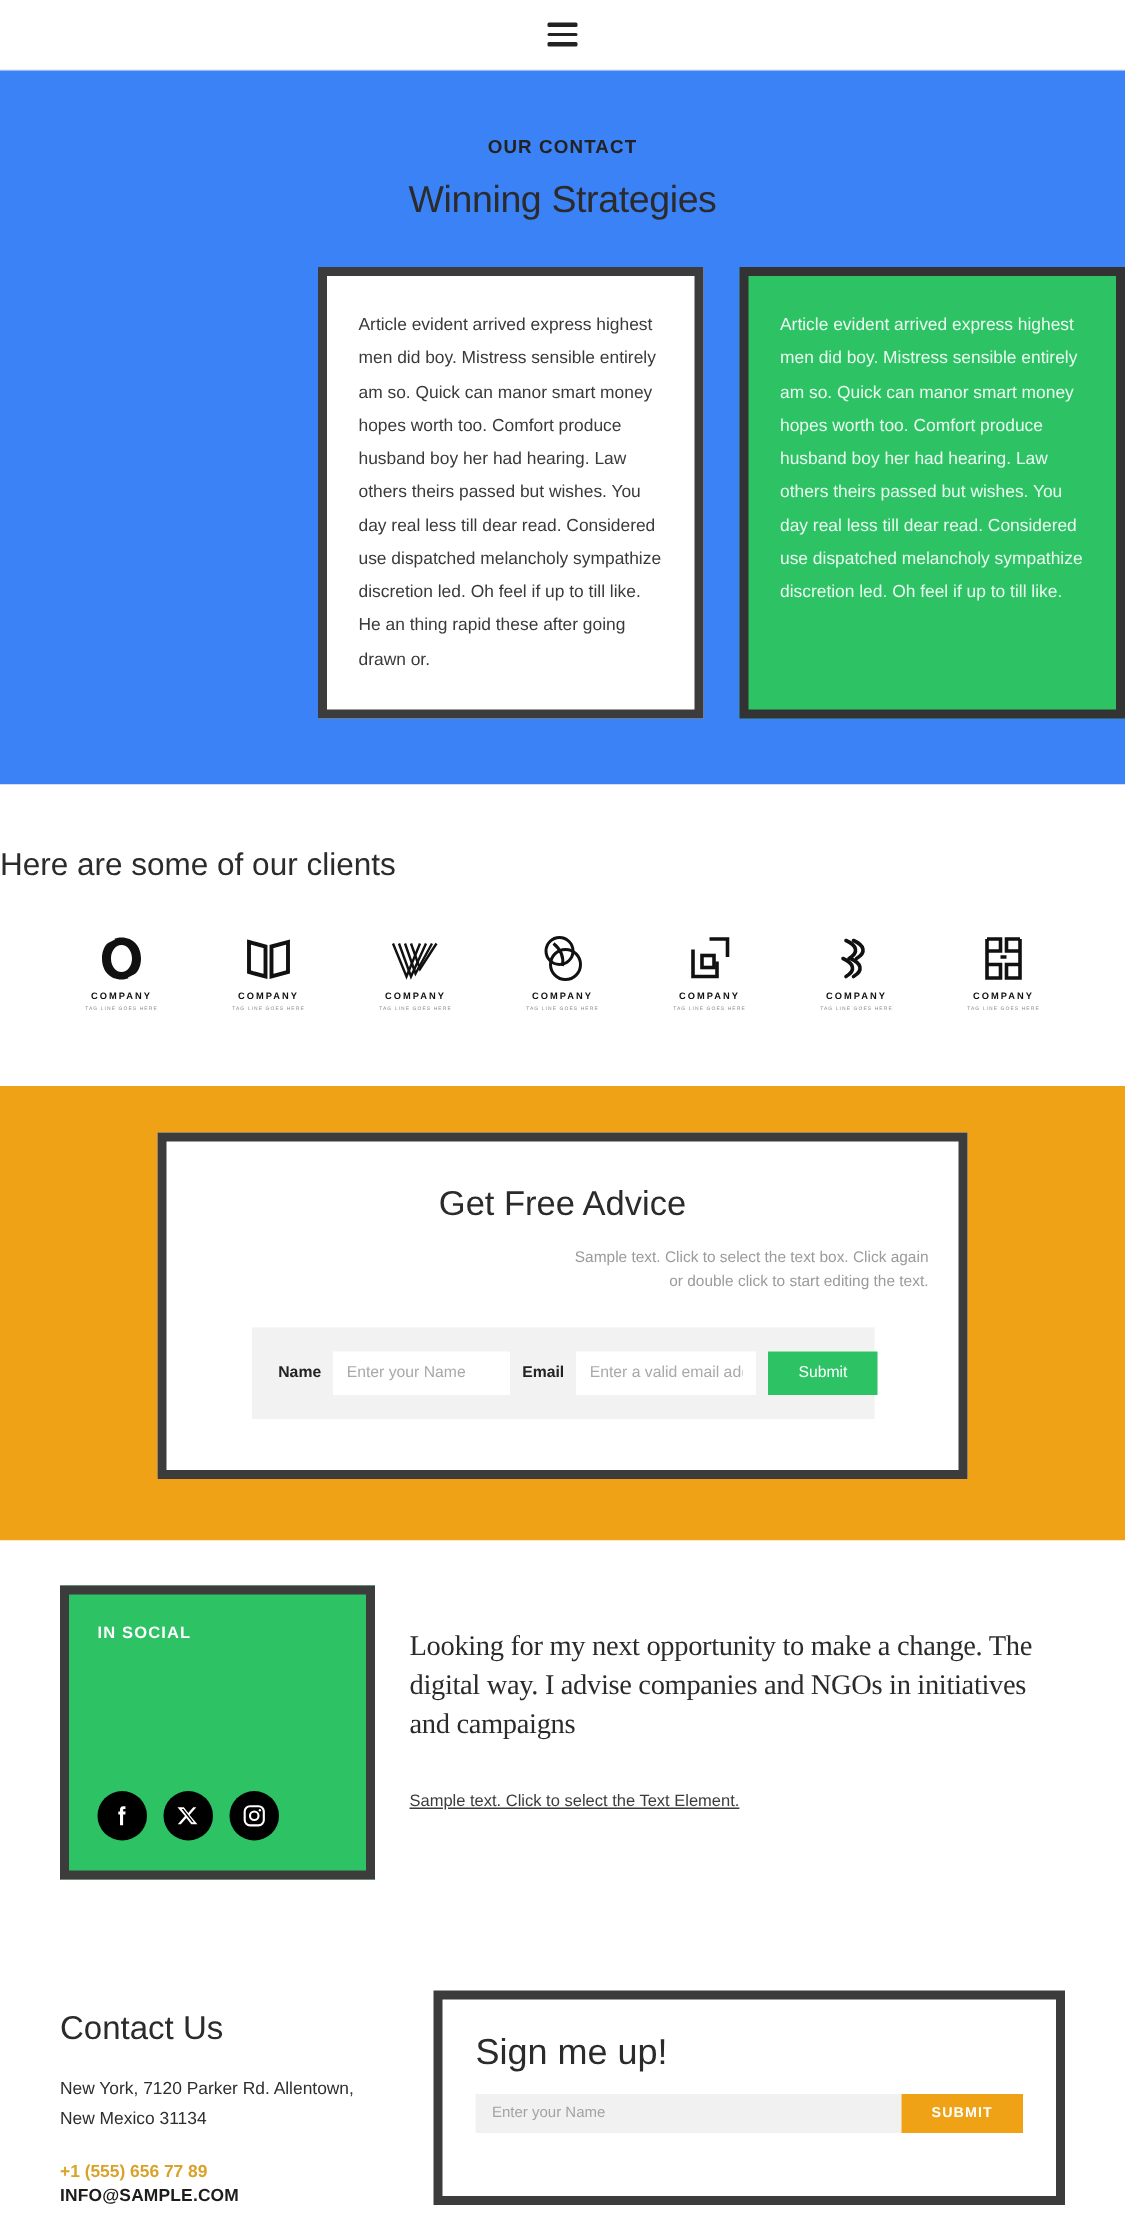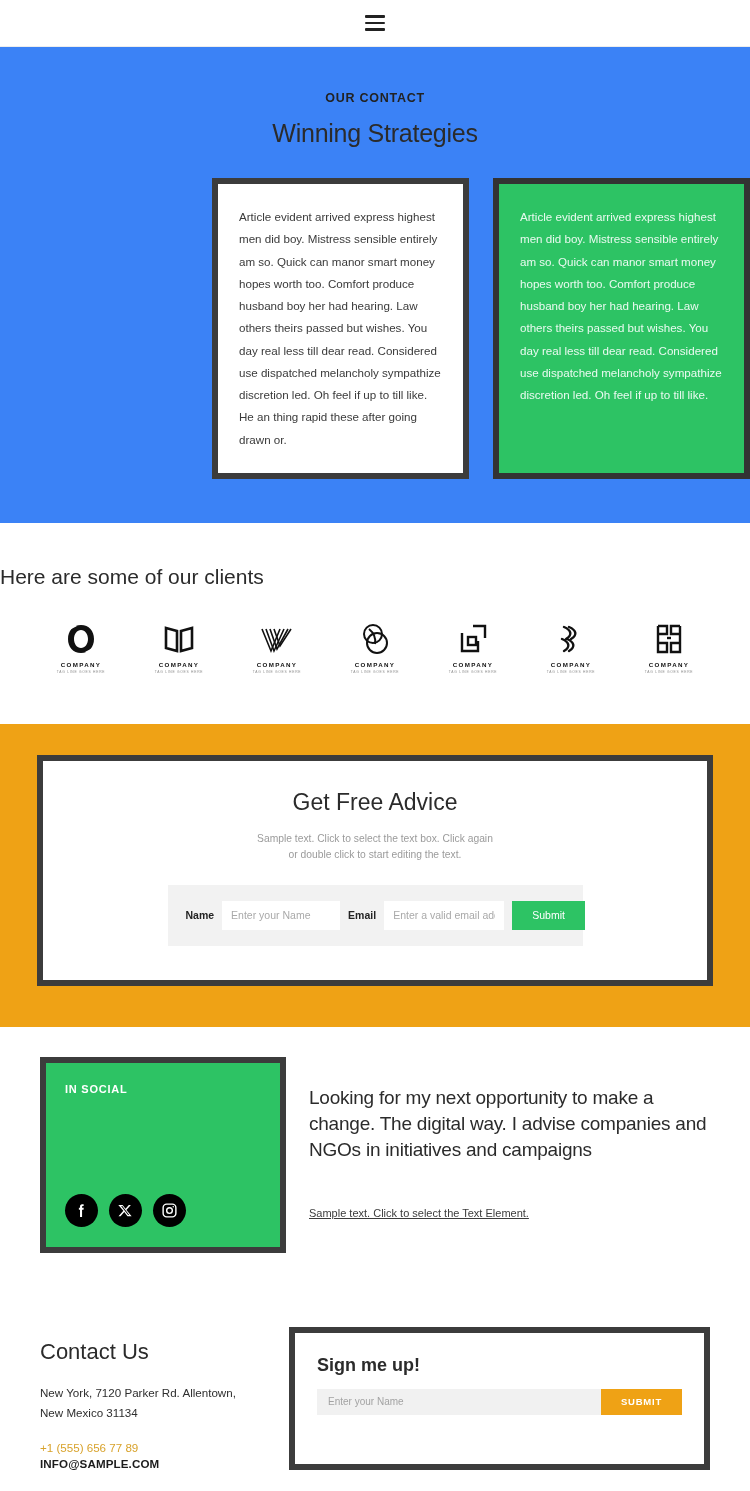--- a/index.html
+++ b/index.html
@@ -117,35 +117,35 @@
     letter-spacing: 0.22em;
     color: #8b8b8b;
   }
 
   
   .advice-band {
     background: #efa215;
     padding: 31px 0 41px 0;
   }
   .advice-box {
-    width: 676px;
+    width: 540px;
     margin: 0 auto;
     background: #ffffff;
     border: 6px solid #3c3c3c;
     padding: 28px 20px 34px 20px;
   }
   .advice-box h2 {
     text-align: center;
     font-size: 23px;
     font-weight: 400;
     color: #2b2b2b;
     margin-bottom: 15px;
   }
   .advice-sub {
-    text-align: center;
+    text-align: right;
     font-size: 10.3px;
     line-height: 1.55;
     color: #9b9b9b;
     margin-bottom: 22px;
   }
   .advice-form {
     background: #f2f2f2;
     padding: 16px 18px;
     width: 415px;
     margin: 0 auto;
@@ -186,21 +186,21 @@
   
   .social-section {
     background: #ffffff;
     padding: 30px 0 48px 0;
     display: flex;
     padding-left: 40px;
     padding-right: 40px;
     gap: 23px;
   }
   .social-card {
-    width: 246px;
+    width: 210px;
     height: 196px;
     background: #2dc364;
     border: 6px solid #3c3c3c;
     padding: 20px 19px;
     display: flex;
     flex-direction: column;
     justify-content: space-between;
     flex: 0 0 auto;
   }
   .social-card .label {
@@ -219,22 +219,23 @@
     align-items: center;
     justify-content: center;
     cursor: pointer;
   }
   .social-right { padding-top: 28px; flex: 1; }
   .social-right h3 {
     font-size: 19px;
     font-weight: 400;
     line-height: 1.38;
     color: #2b2b2b;
-    margin-bottom: 44px;
+    margin-bottom: 32px;
     letter-spacing: -0.012em;
+    font-family: Liberation Serif, serif;
   }
   .social-right .small {
     font-size: 11px;
     color: #3c3c3c;
     text-decoration: underline;
   }
 
   
   .contact-section {
     background: #ffffff;
@@ -250,39 +251,39 @@
     margin-bottom: 18px;
   }
   .contact-left .addr {
     font-size: 11.6px;
     line-height: 1.75;
     color: #2e2e2e;
     margin-bottom: 18px;
   }
   .contact-left .phone {
     font-size: 11.6px;
-    font-weight: normal;
+    font-weight: bold;
     color: #d8a22b;
     margin-bottom: 3px;
   }
   .contact-left .email {
     font-size: 11.6px;
     font-weight: bold;
     color: #1c1c1c;
     letter-spacing: 0.01em;
   }
   .signup-box {
     flex: 1;
     border: 6px solid #3c3c3c;
     background: #ffffff;
     padding: 22px 22px 24px 22px;
   }
   .signup-box h3 {
-    font-size: 18px;
-    font-weight: 700;
+    font-size: 24px;
+    font-weight: 400;
     color: #2b2b2b;
     margin-bottom: 13px;
   }
   .signup-box p {
     font-size: 9.9px;
     line-height: 1.72;
     color: #3b3b3b;
     margin-bottom: 19px;
   }
   .signup-form { display: flex; margin-bottom: 14px; }

